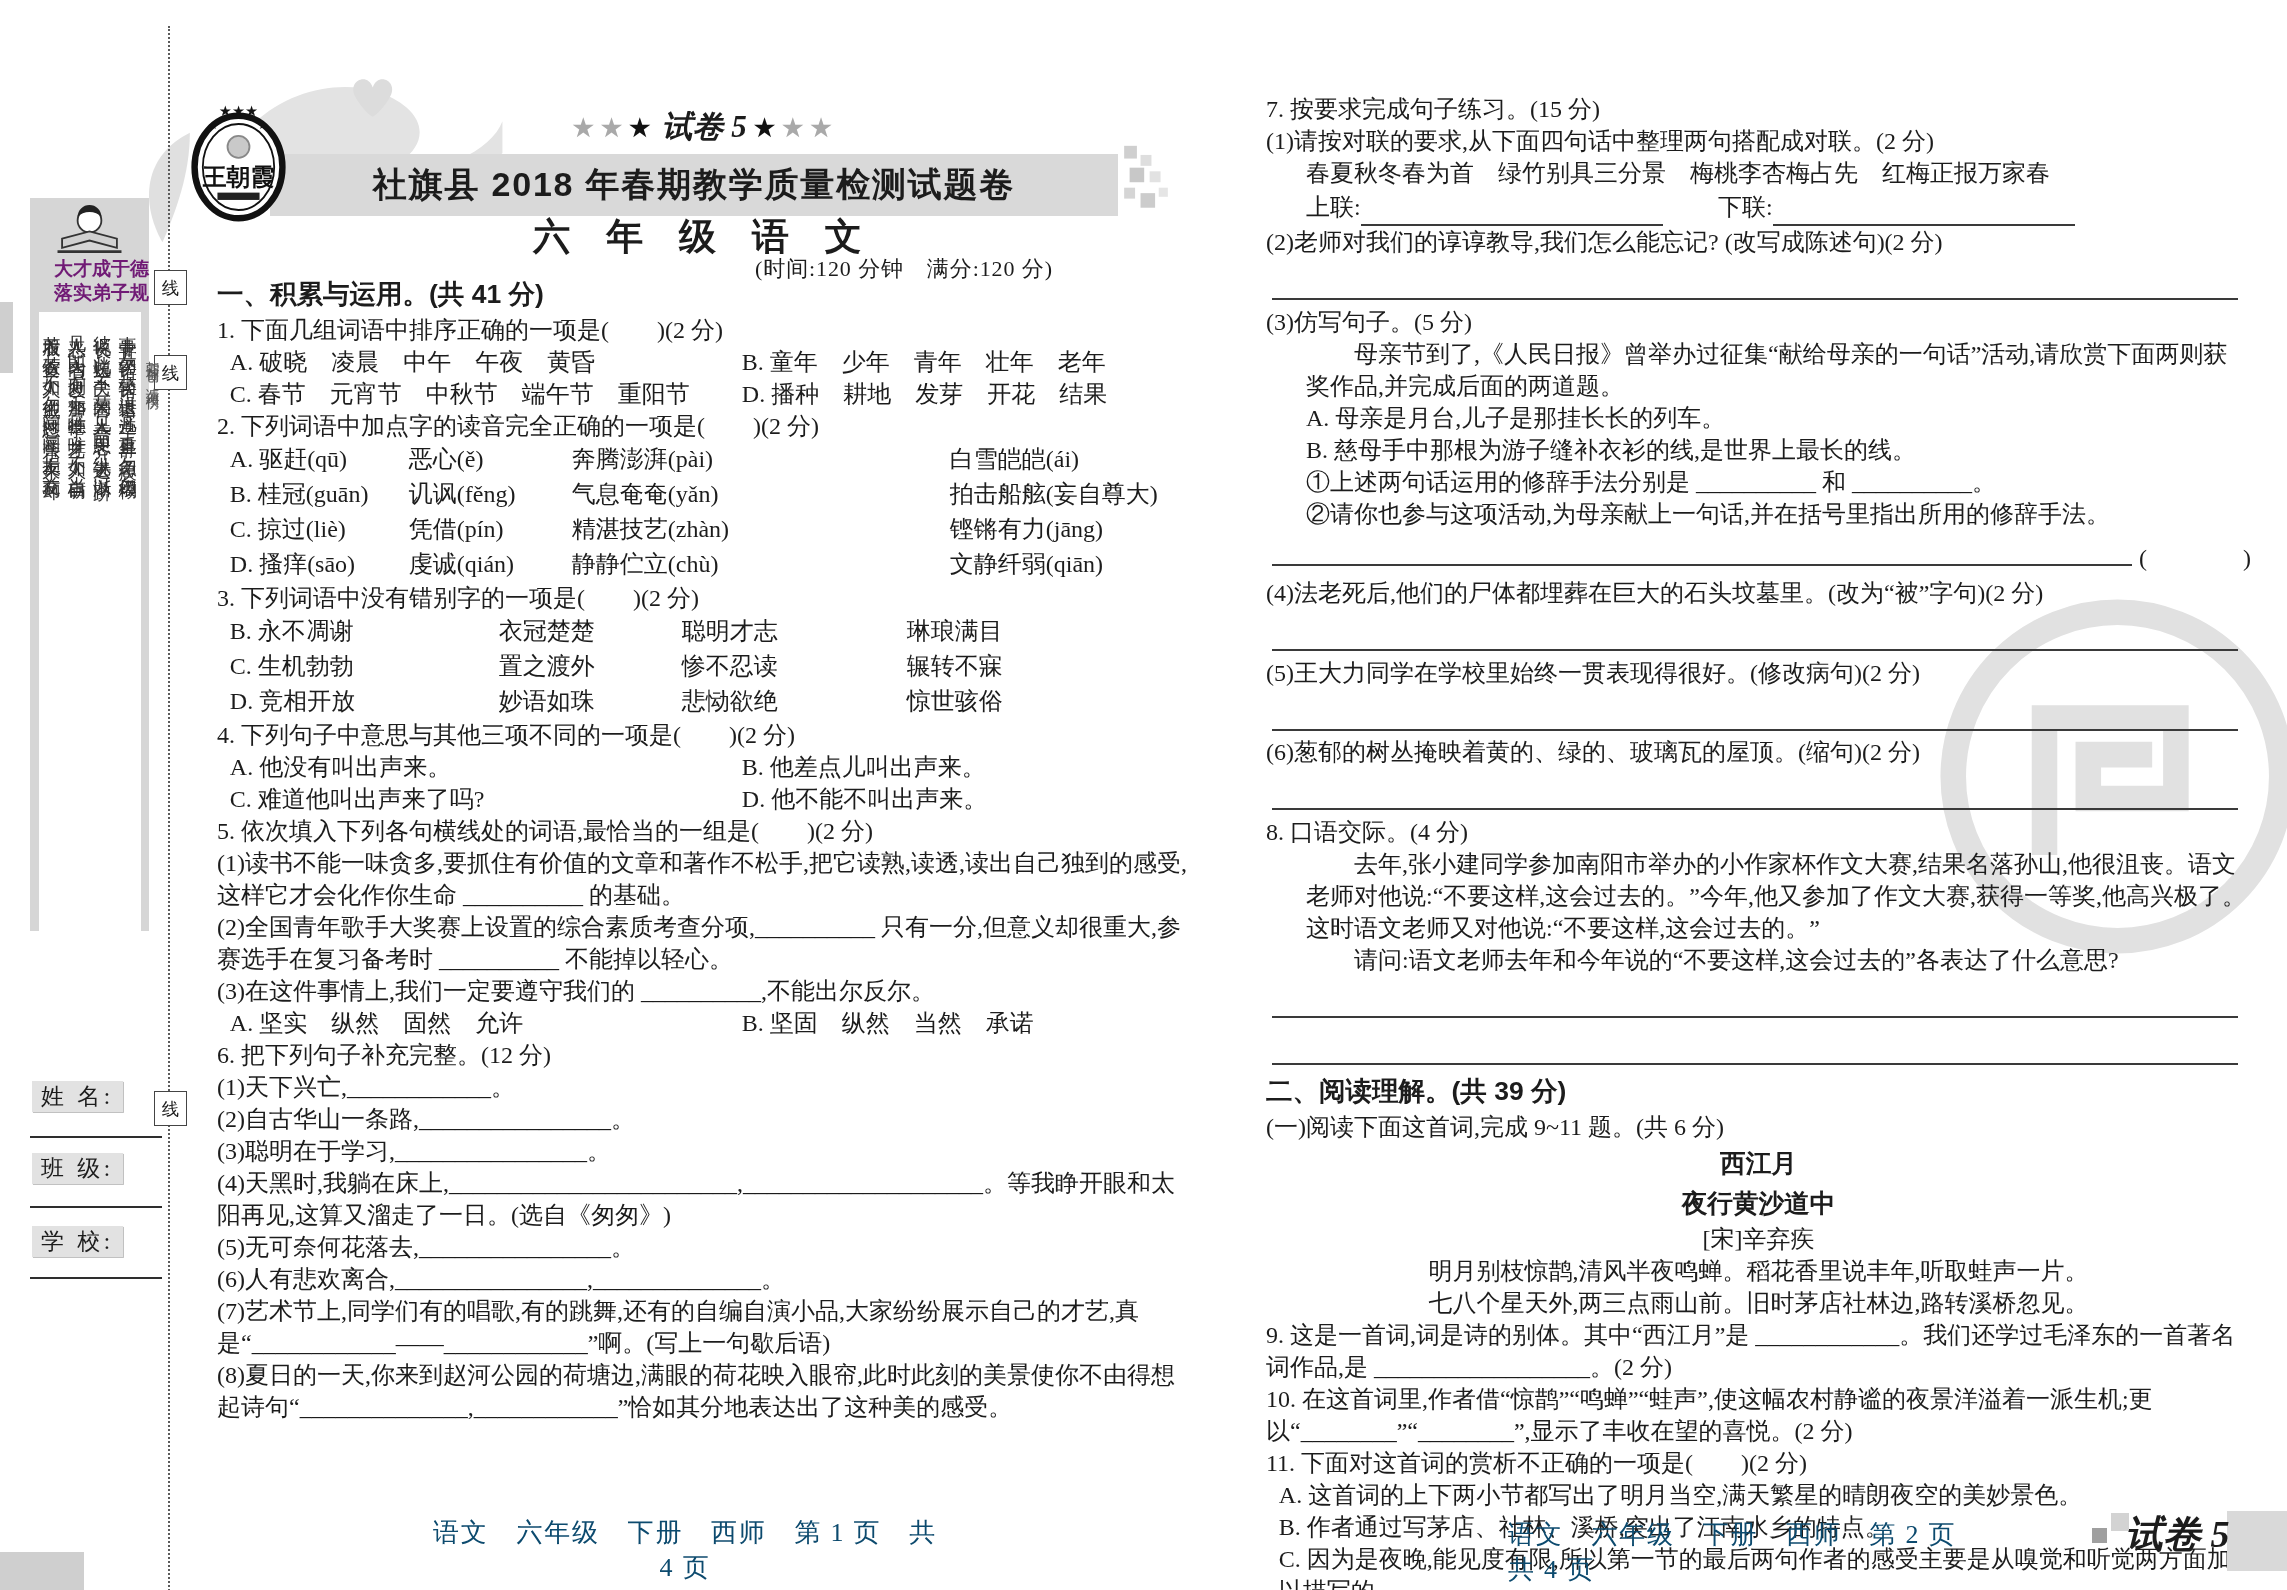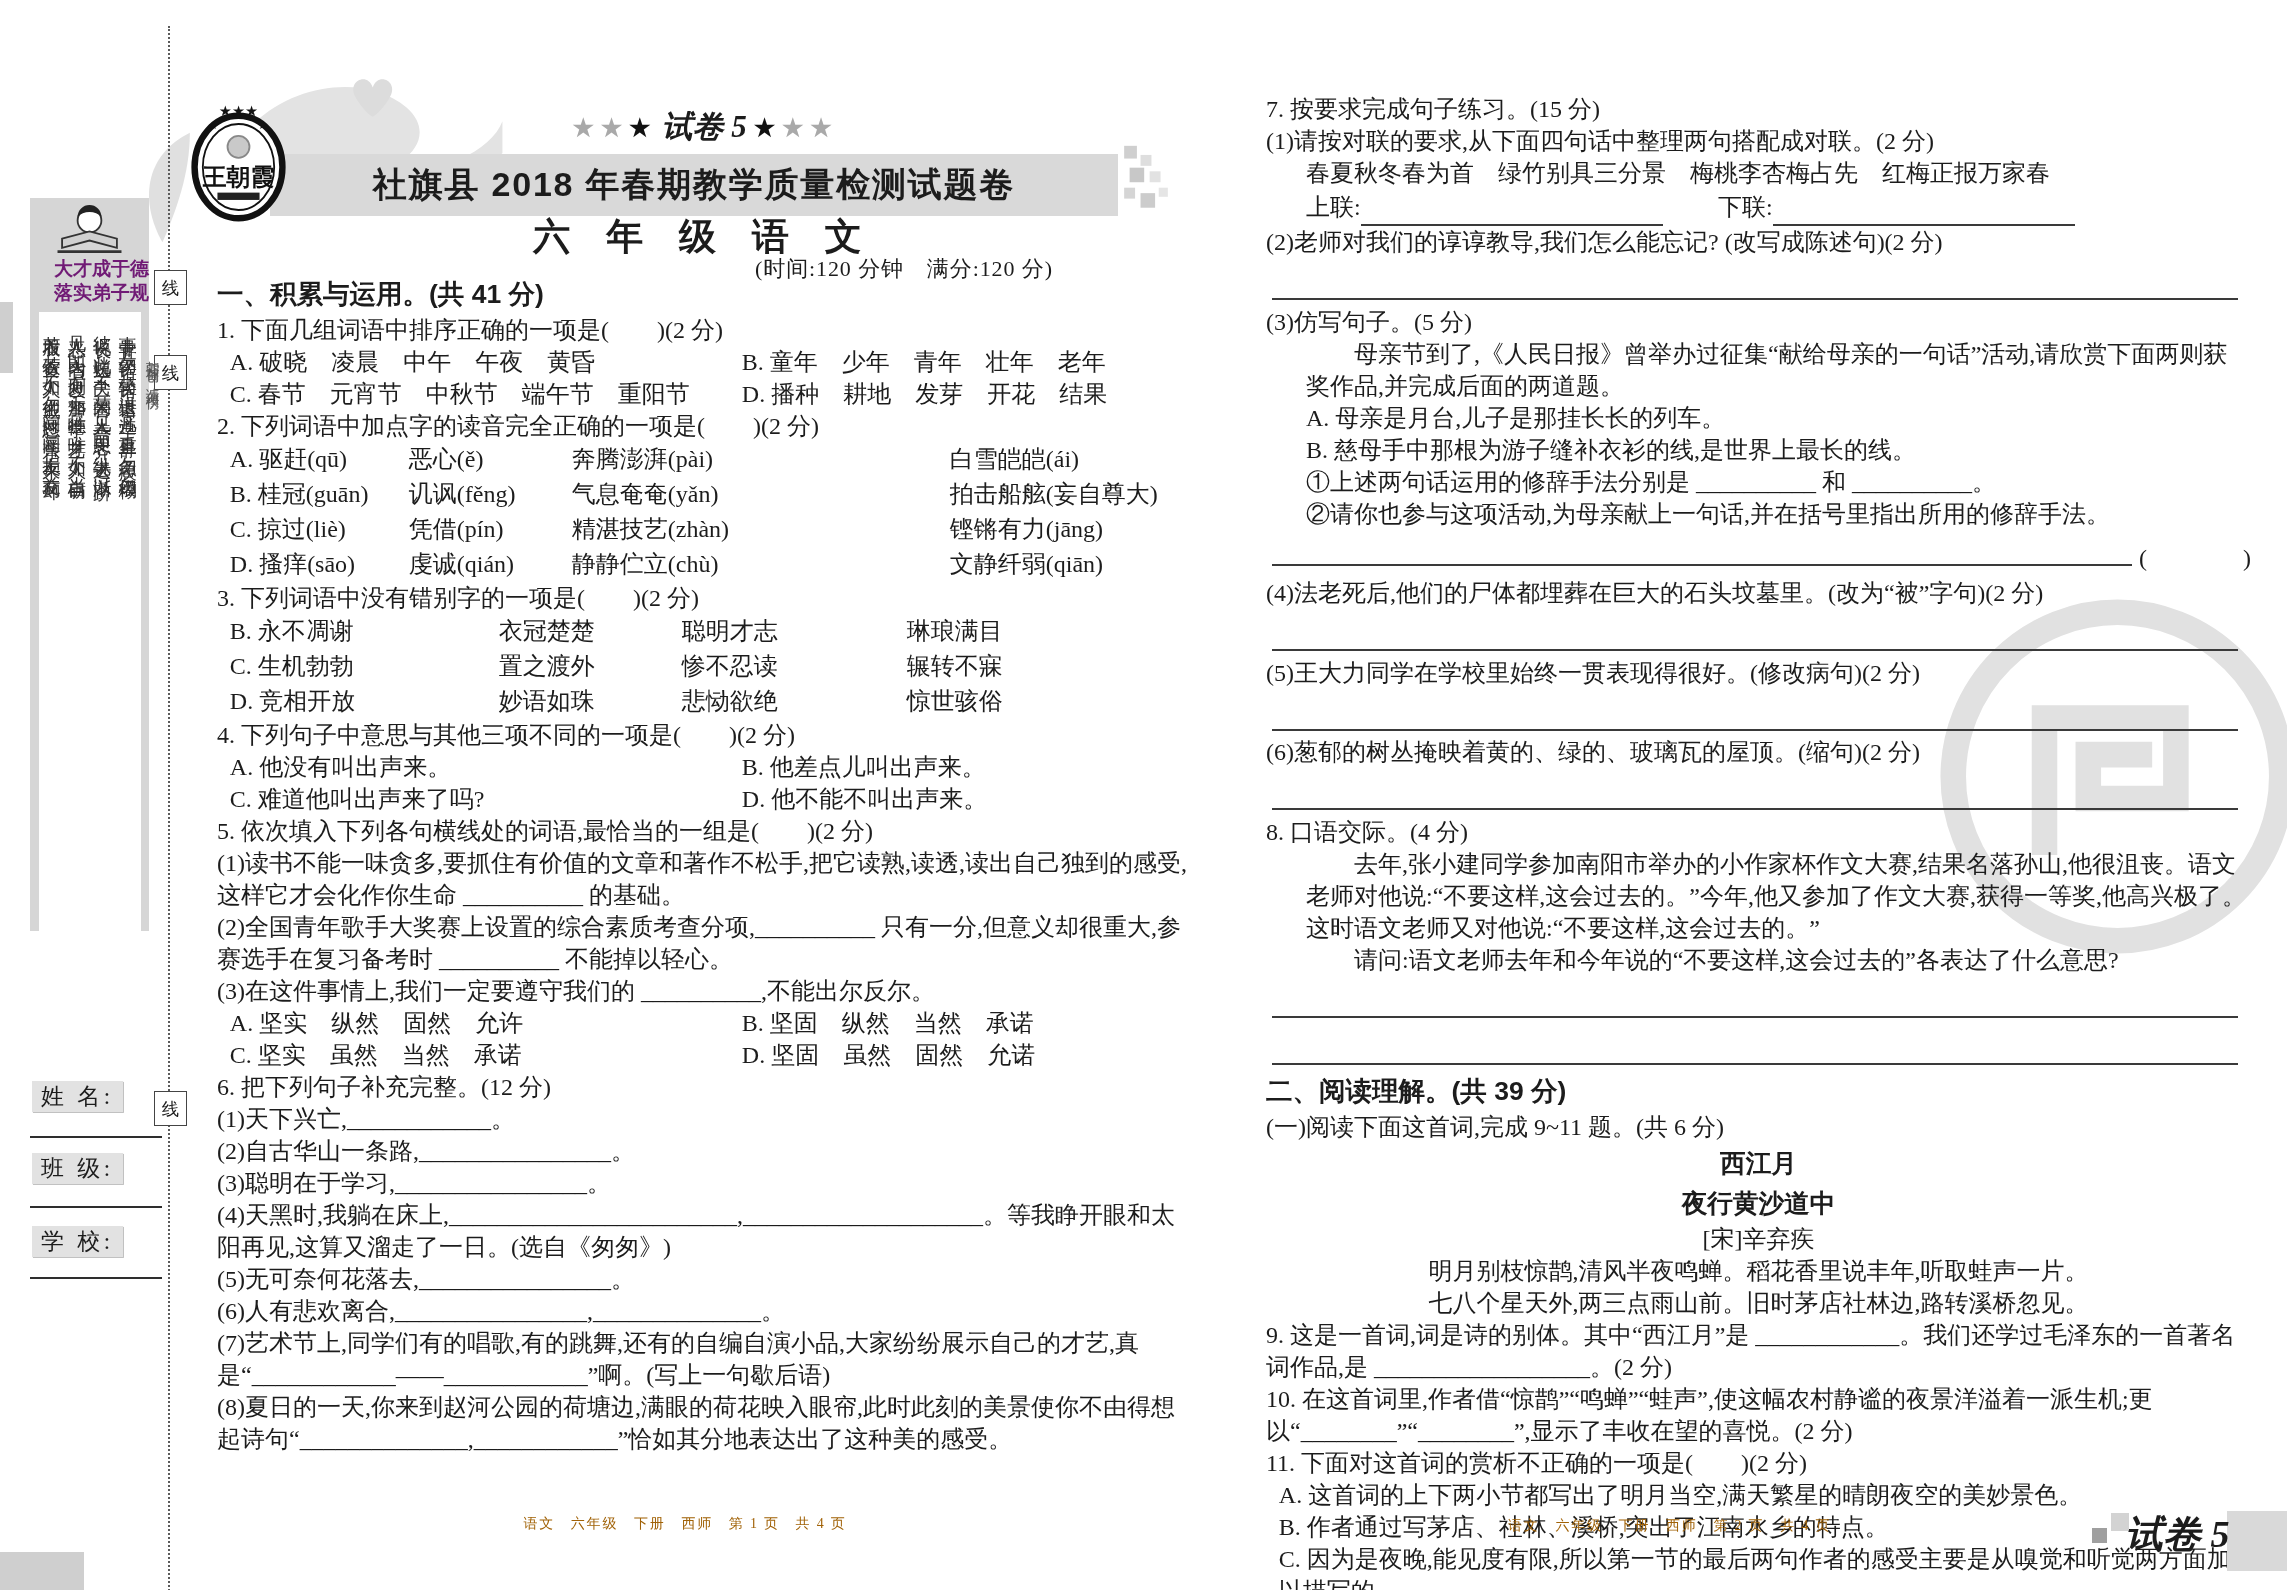--- a/index.html
+++ b/index.html
@@ -65,21 +65,21 @@
   .field{left:32px;width:91px;height:31px;background:#e2e2e2;box-shadow:0.9px 0.9px 0 #bbb;
          display:flex;align-items:center;justify-content:center;font-size:23px;letter-spacing:3.7px;}
   .fline{left:30px;width:132px;border-bottom:2.7px solid #2e2e2e;height:0;}
   .cutline{left:168px;top:25.6px;height:1565px;border-left:2.7px dotted #5a5a5a;z-index:1;}
   .cutbox{left:154px;width:31px;height:33px;background:#fff;border:1.8px solid #444;z-index:2;
           display:flex;align-items:center;justify-content:center;font-size:17.4px;}
   .vnote{left:143px;top:350px;writing-mode:vertical-rl;text-orientation:upright;font-size:13.7px;
          letter-spacing:2.7px;color:#555;z-index:2;}
 
   
-  .footer{font-size:14px;letter-spacing:1.8px;color:#a16207;}
+  .footer{font-size:26px;letter-spacing:1.8px;color:#0c4a6e;}
   .f-left{left:429px;top:1515px;width:512px;text-align:center;}
   .f-right{left:1508px;top:1517px;width:457px;}
   .cornerband{left:2227px;top:1511px;width:60px;height:60px;background:#d9d9d9;}
   .cornertext{left:2125px;top:1509px;font-size:38px;font-weight:bold;font-style:italic;z-index:2;}
   .sq{position:absolute;background:#9f9f9f;}
   .sq2{position:absolute;background:#d3d3d3;}
 
   
   .wmark{left:1935px;top:594px;z-index:0;}
   .edgeblock1{left:0;top:302px;width:12.8px;height:71px;background:#cfcfcf;}
@@ -268,24 +268,20 @@
     </div>
 
     <div class="line">5. 依次填入下列各句横线处的词语,最恰当的一组是(　　)(2 分)</div>
     <div class="line">(1)读书不能一味贪多,要抓住有价值的文章和著作不松手,把它读熟,读透,读出自己独到的感受,这样它才会化作你生命 __________ 的基础。</div>
     <div class="line">(2)全国青年歌手大奖赛上设置的综合素质考查分项,__________ 只有一分,但意义却很重大,参赛选手在复习备考时 __________ 不能掉以轻心。</div>
     <div class="line">(3)在这件事情上,我们一定要遵守我们的 __________,不能出尔反尔。</div>
     <div class="row2">
       <span class="c0">A. 坚实　纵然　固然　允许</span>
       <span>B. 坚固　纵然　当然　承诺</span>
     </div>
-    <div class="row2">
-      <span class="c0">C. 坚实　虽然　当然　承诺</span>
-      <span>D. 坚固　虽然　固然　允诺</span>
-    </div>
 
     <div class="line">6. 把下列句子补充完整。(12 分)</div>
     <div class="line">(1)天下兴亡,____________。</div>
     <div class="line">(2)自古华山一条路,________________。</div>
     <div class="line">(3)聪明在于学习,________________。</div>
     <div class="line">(4)天黑时,我躺在床上,________________________,____________________。等我睁开眼和太阳再见,这算又溜走了一日。(选自《匆匆》)</div>
     <div class="line">(5)无可奈何花落去,________________。</div>
     <div class="line">(6)人有悲欢离合,________________,______________。</div>
     <div class="line">(7)艺术节上,同学们有的唱歌,有的跳舞,还有的自编自演小品,大家纷纷展示自己的才艺,真是“____________——____________”啊。(写上一句歇后语)</div>
     <div class="line">(8)夏日的一天,你来到赵河公园的荷塘边,满眼的荷花映入眼帘,此时此刻的美景使你不由得想起诗句“______________,____________”恰如其分地表达出了这种美的感受。</div>

